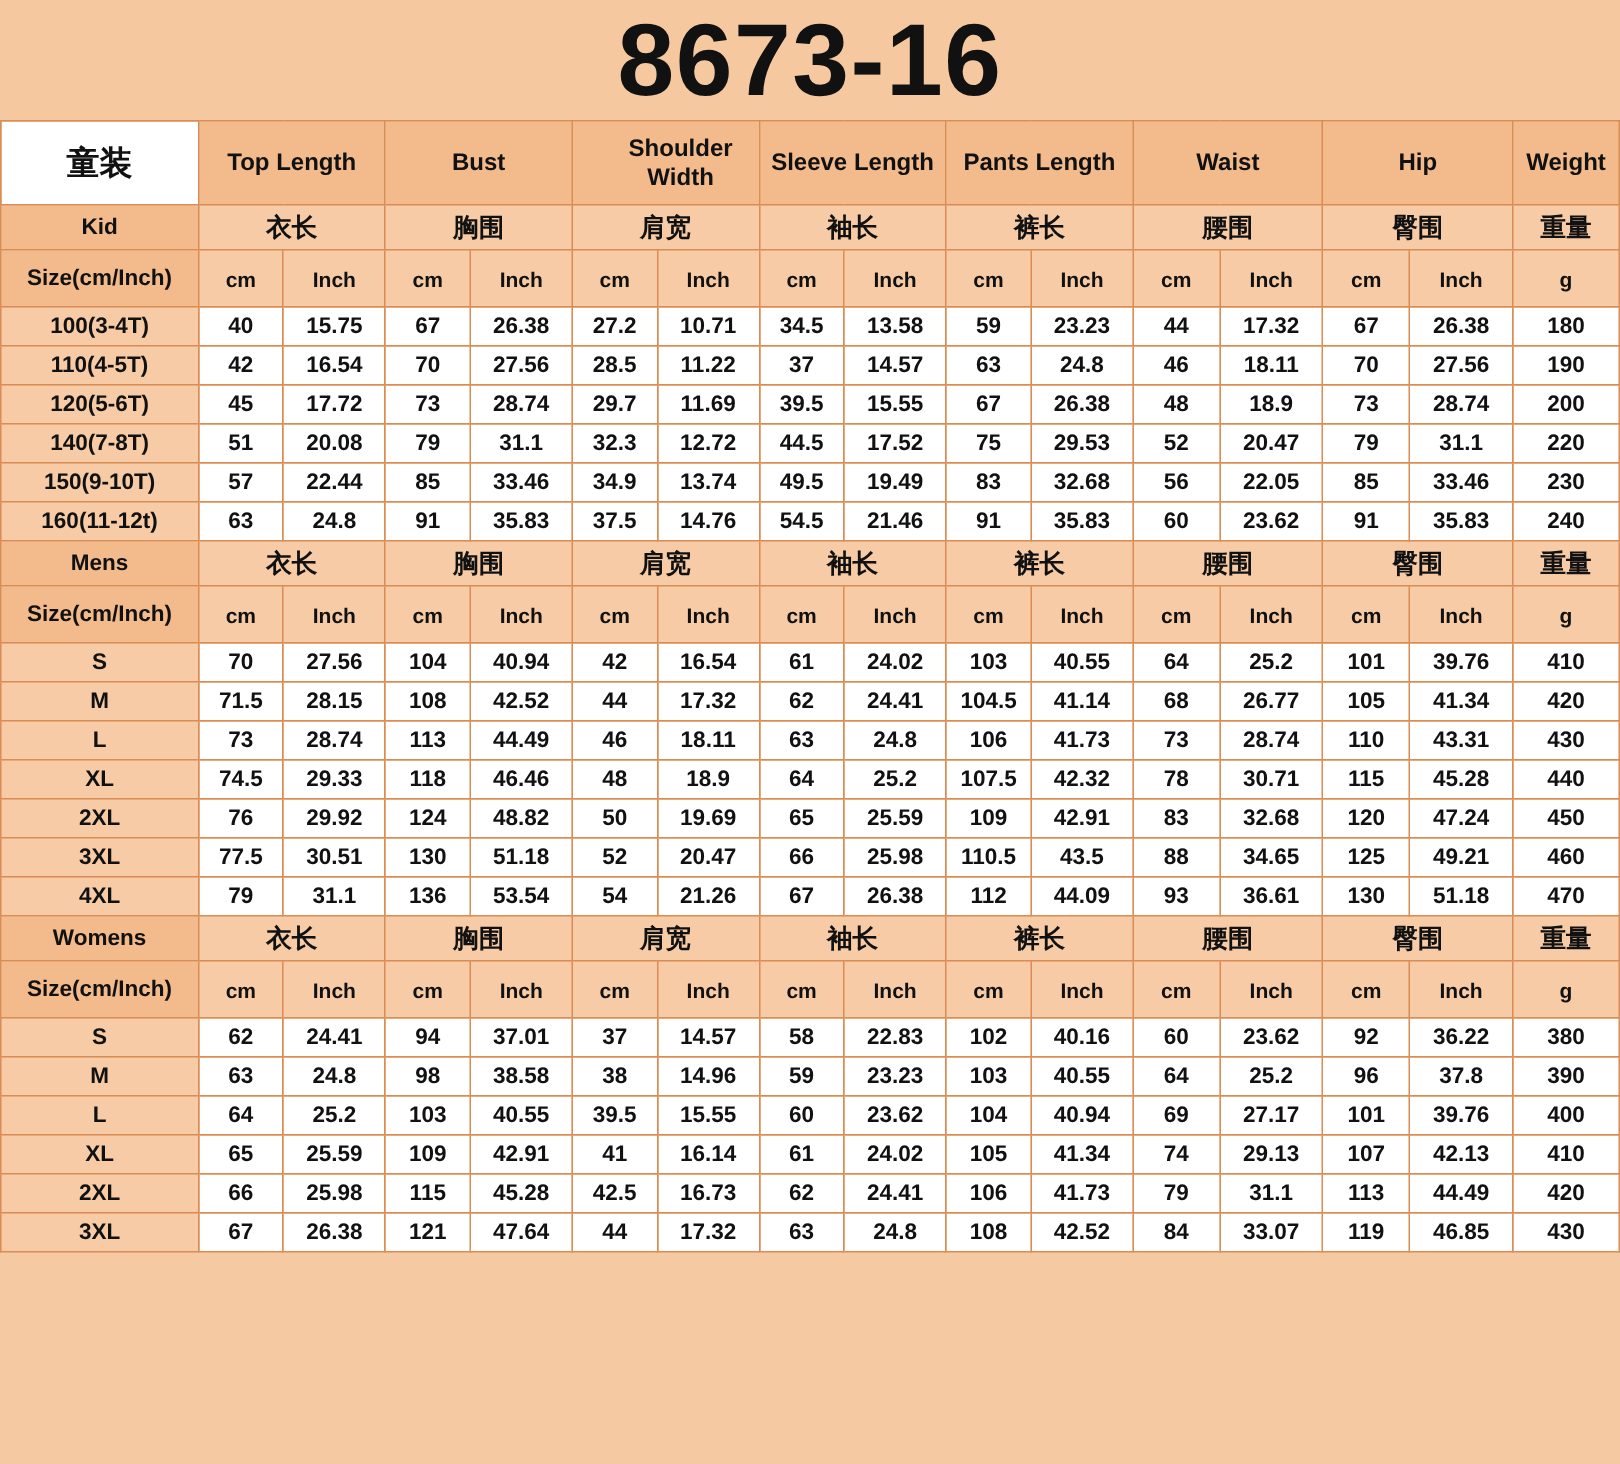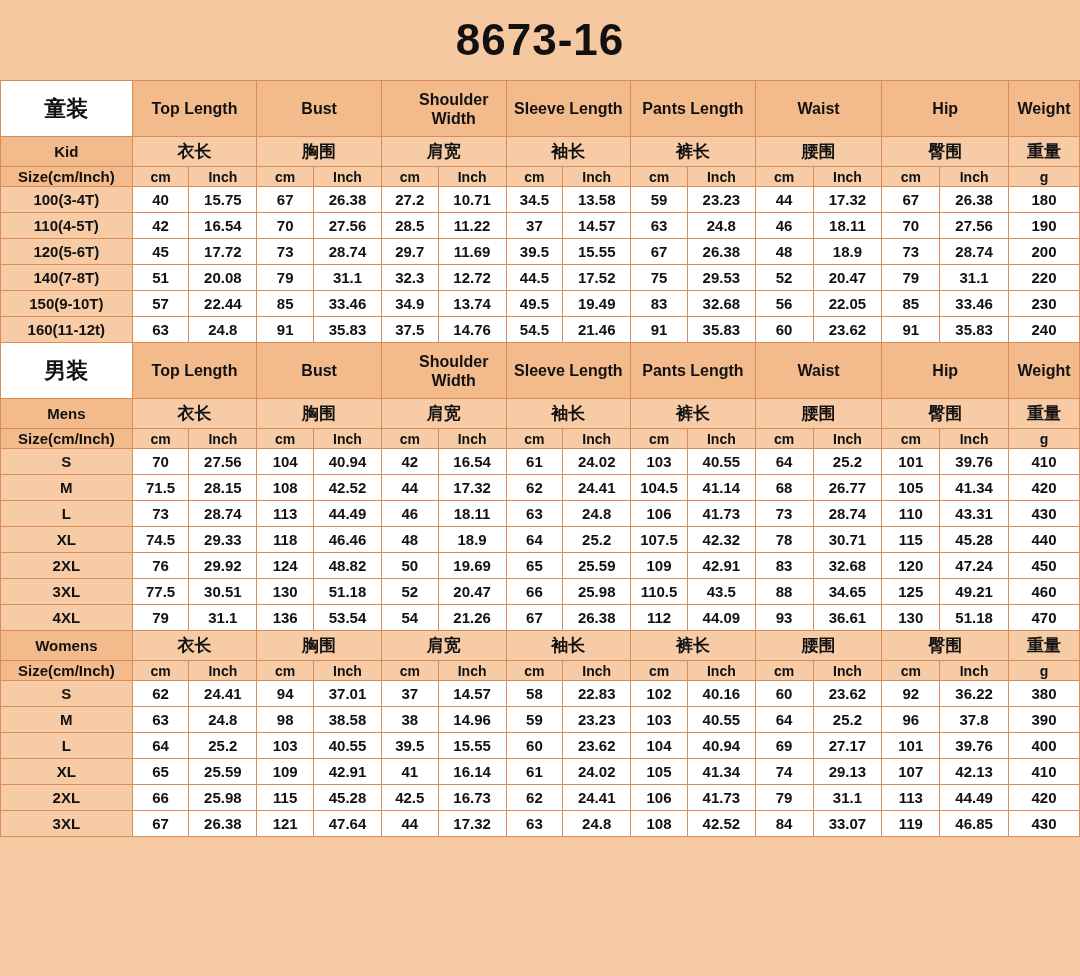--- a/index.html
+++ b/index.html
@@ -17,21 +17,21 @@
     background: #f5c9a2;
   }
   #title-bar {
     height: 80px;
     background: #f6c8a0;
     display: flex;
     align-items: center;
     justify-content: center;
   }
   #title-bar .title {
-    font-size: 44px;
+    font-size: 68px;
     font-weight: bold;
     color: #111111;
     letter-spacing: 1px;
     font-family: "Liberation Sans", sans-serif;
   }
   table.chart {
     width: 1080px;
     border-collapse: collapse;
     table-layout: fixed;
   }
@@ -78,21 +78,21 @@
   tr.cnrow td.seg-label {
     background: #f3ba8c;
     font-size: 15px;
     font-weight: bold;
   }
   
   tr.unitrow td {
     background: #f6cba5;
     font-weight: bold;
     font-size: 14px;
-    height: 20px;
+    height: 38px;
   }
   tr.unitrow td.seg-label {
     background: #f3ba8c;
     font-size: 15px;
     font-weight: bold;
   }
   
   tr.datarow td {
     background: #ffffff;
     font-size: 15px;
@@ -275,31 +275,20 @@
           <td>54.5</td>
           <td>21.46</td>
           <td>91</td>
           <td>35.83</td>
           <td>60</td>
           <td>23.62</td>
           <td>91</td>
           <td>35.83</td>
           <td>240</td>
         </tr>
-        <tr class="banner">
-          <td class="seg-label">男装</td>
-          <td colspan="2">Top Length</td>
-          <td colspan="2">Bust</td>
-          <td colspan="2" class="two-line">Shoulder Width</td>
-          <td colspan="2">Sleeve Length</td>
-          <td colspan="2">Pants Length</td>
-          <td colspan="2">Waist</td>
-          <td colspan="2">Hip</td>
-          <td colspan="1">Weight</td>
-        </tr>
         <tr class="cnrow">
           <td class="seg-label">Mens</td>
           <td colspan="2">衣长</td>
           <td colspan="2">胸围</td>
           <td colspan="2">肩宽</td>
           <td colspan="2">袖长</td>
           <td colspan="2">裤长</td>
           <td colspan="2">腰围</td>
           <td colspan="2">臀围</td>
           <td colspan="1">重量</td>

